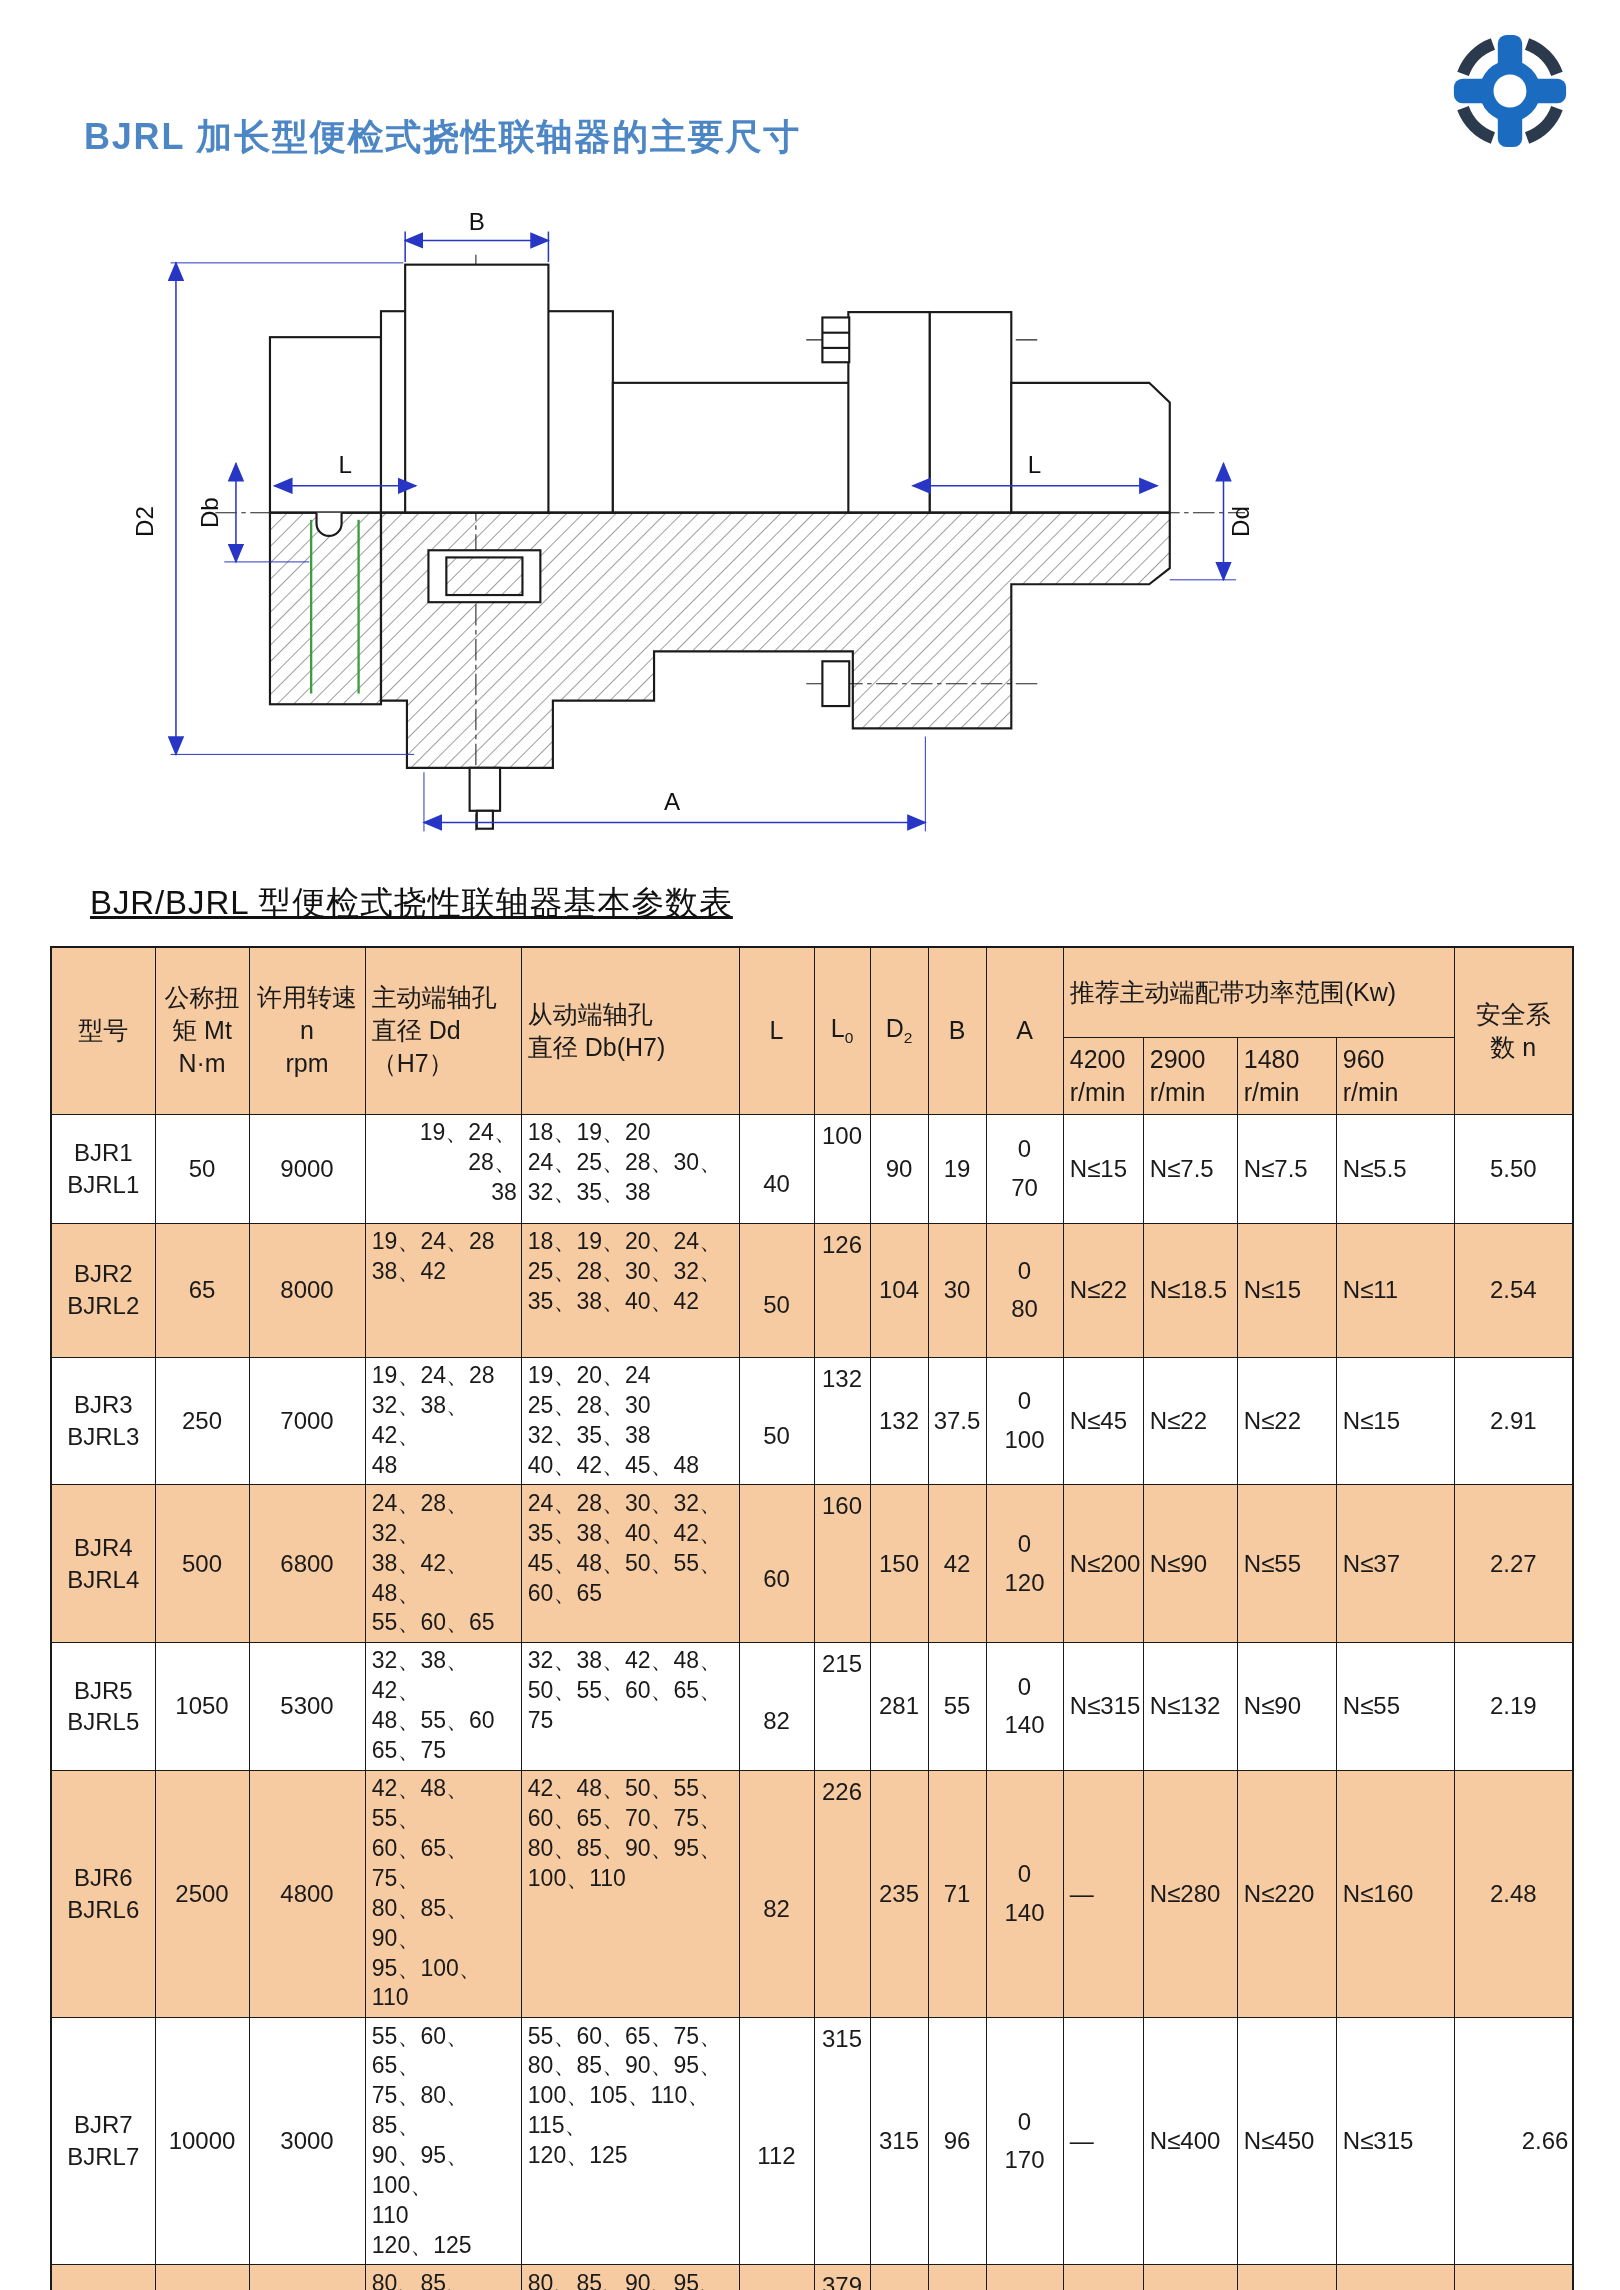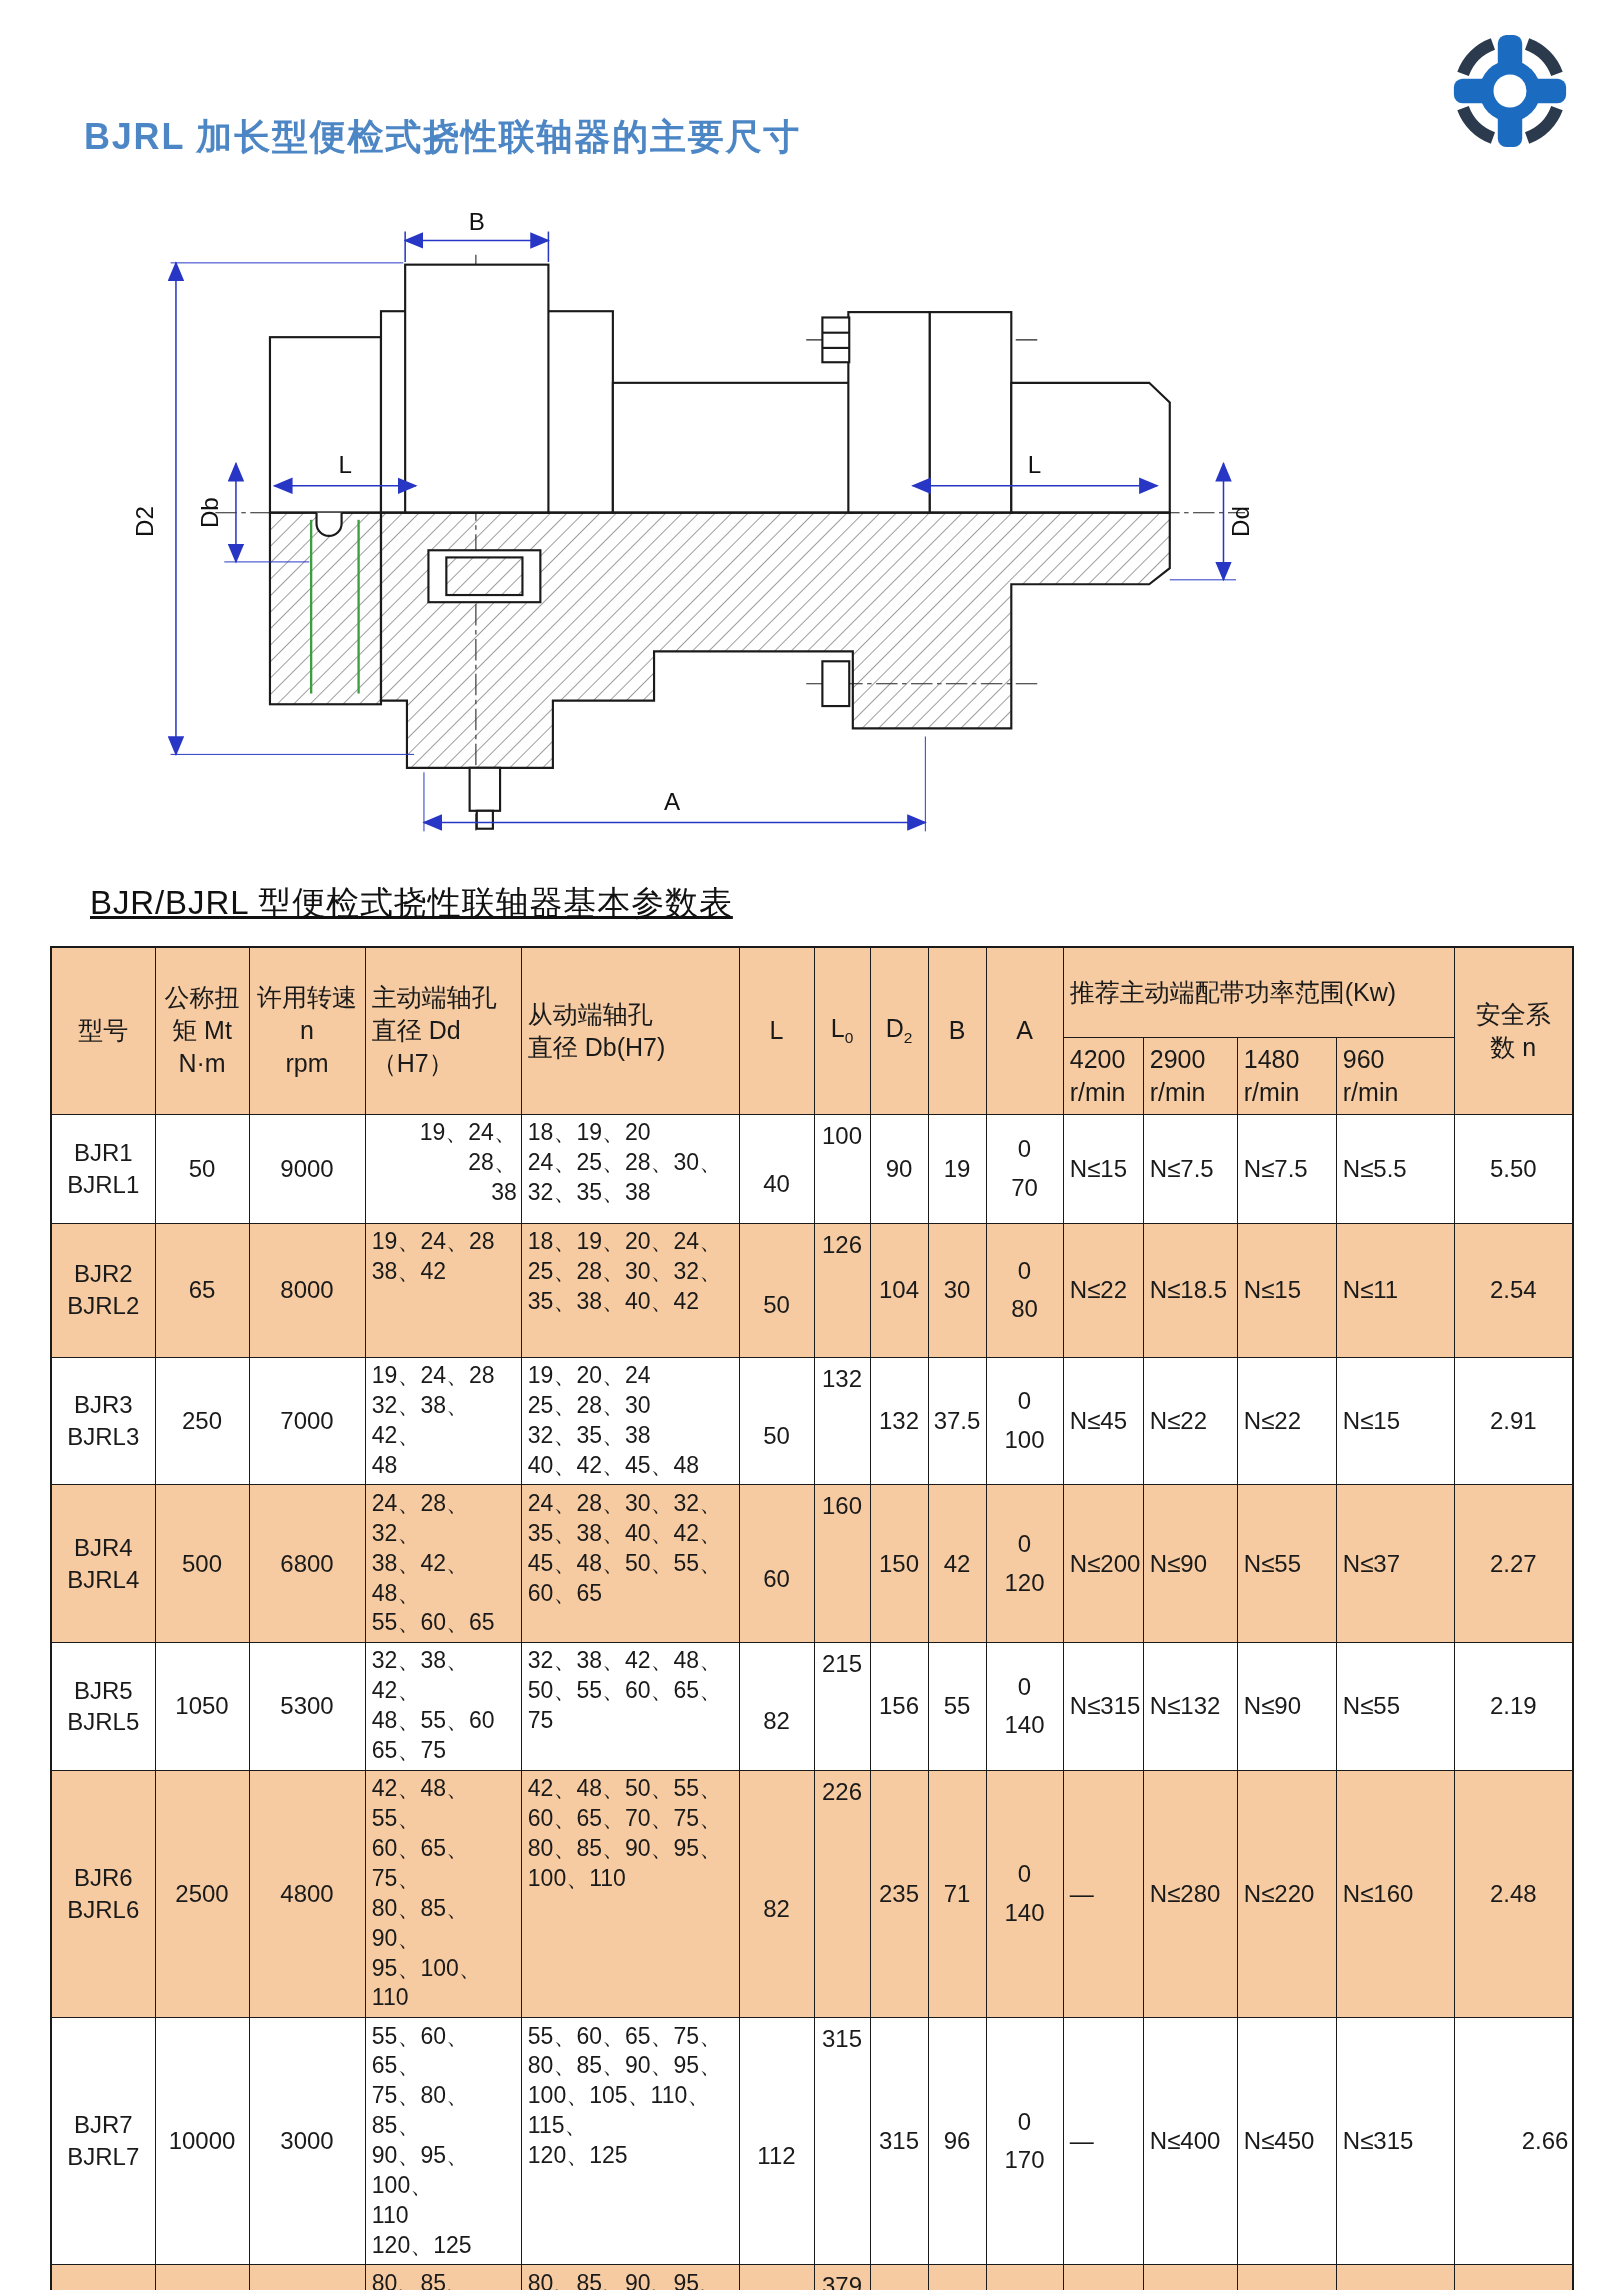--- a/index.html
+++ b/index.html
@@ -292,21 +292,21 @@
     <td class="cell-torque">1050</td>
     <td class="cell-speed">5300</td>
     <td class="lines cell-dd">32、38、42、
 48、55、60
 65、75</td>
     <td class="lines cell-db">32、38、42、48、
 50、55、60、65、
 75</td>
     <td class="cell-L">82</td>
     <td class="cell-L0">215</td>
-    <td class="cell-D2">156</td>
+    <td class="cell-D2">281</td>
     <td class="cell-B">55</td>
     <td class="lines cell-A">0
 140</td>
     <td class="cell-power">N≤315</td>
     <td class="cell-power">N≤132</td>
     <td class="cell-power">N≤90</td>
     <td class="cell-power">N≤55</td>
     <td class="cell-safety">2.19</td>
   </tr>
 

